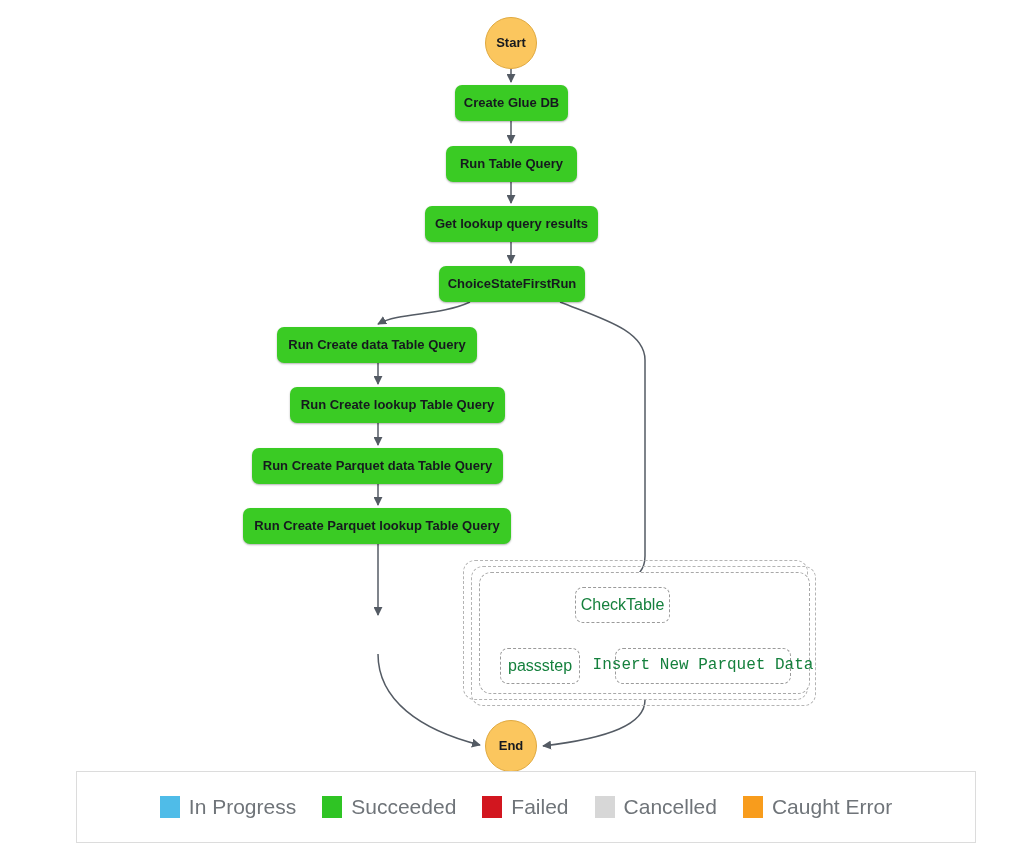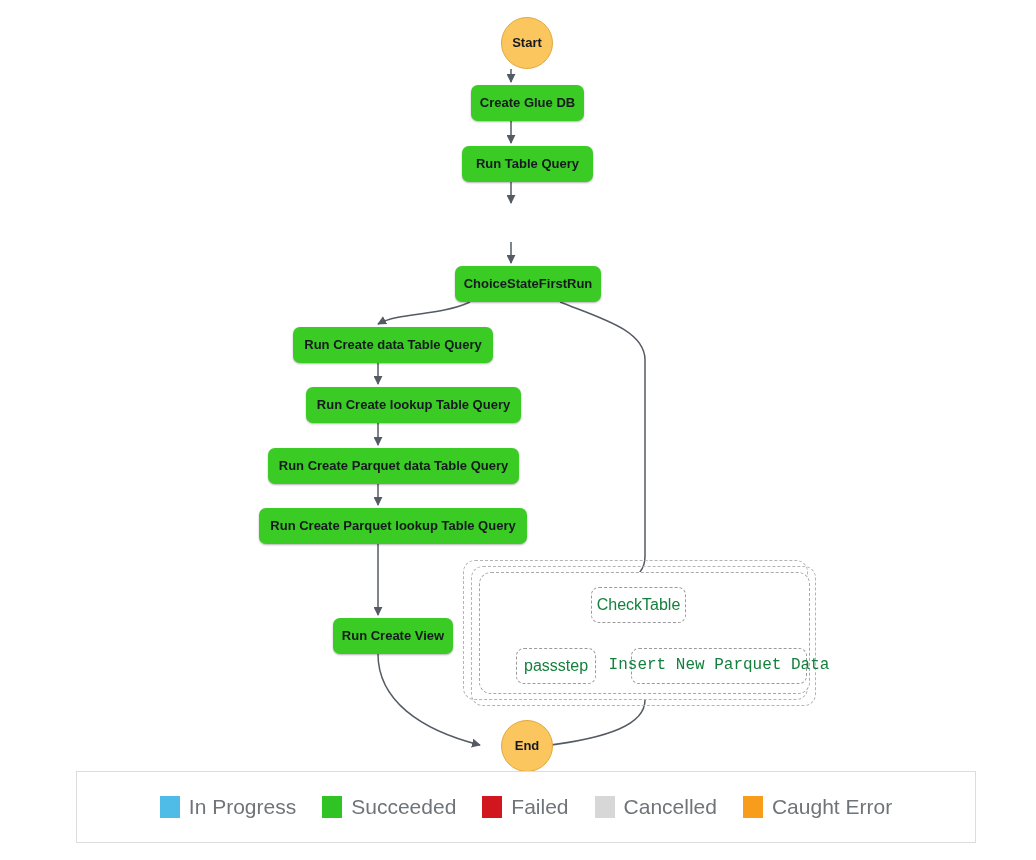--- a/index.html
+++ b/index.html
@@ -28,21 +28,21 @@
     position: absolute;
     left: 0; top: 0;
     width: 1036px;
     height: 860px;
     z-index: 1;
   }
 
   
   #nodes-layer {
     position: absolute;
-    left: 16px; top: 0;
+    left: 0; top: 0;
     width: 924px;
     height: 860px;
     z-index: 2;
     padding-left: 48px;
   }
 
   .node {
     position: absolute;
     box-sizing: border-box;
     display: flex;
@@ -188,20 +188,23 @@
     </div>
 
     <div class="node node-task" style="left:455px; top:85px; width:113px;">
       <span>Create Glue DB</span>
     </div>
 
     <div class="node node-task" style="left:446px; top:146px; width:131px;">
       <span>Run Table Query</span>
     </div>
 
+    <div class="node node-task" style="left:425px; top:206px; width:173px;">
+      <span>Get lookup query results</span>
+    </div>
 
     <div class="node node-task" style="left:439px; top:266px; width:146px;">
       <span>ChoiceStateFirstRun</span>
     </div>
 
     <div class="node node-task" style="left:277px; top:327px; width:200px;">
       <span>Run Create data Table Query</span>
     </div>
 
     <div class="node node-task" style="left:270px; top:387px; width:215px;margin-left:20px;">
@@ -209,23 +212,20 @@
     </div>
 
     <div class="node node-task" style="left:252px; top:448px; width:251px;">
       <span>Run Create Parquet data Table Query</span>
     </div>
 
     <div class="node node-task" style="left:243px; top:508px; width:268px;">
       <span>Run Create Parquet lookup Table Query</span>
     </div>
 
-    <div class="node node-task" style="left:317px; top:618px; width:120px;">
-      <span>Run Create View</span>
-    </div>
 
     <div class="node node-inner" style="left:575px; top:587px; width:95px;">
       <span>CheckTable</span>
     </div>
 
     <div class="node node-inner" style="left:500px; top:648px; width:80px;">
       <span>passstep</span>
     </div>
 
     <div class="node node-inner" style="left:615px; top:648px; width:176px;font-family:Liberation Mono, monospace;">

